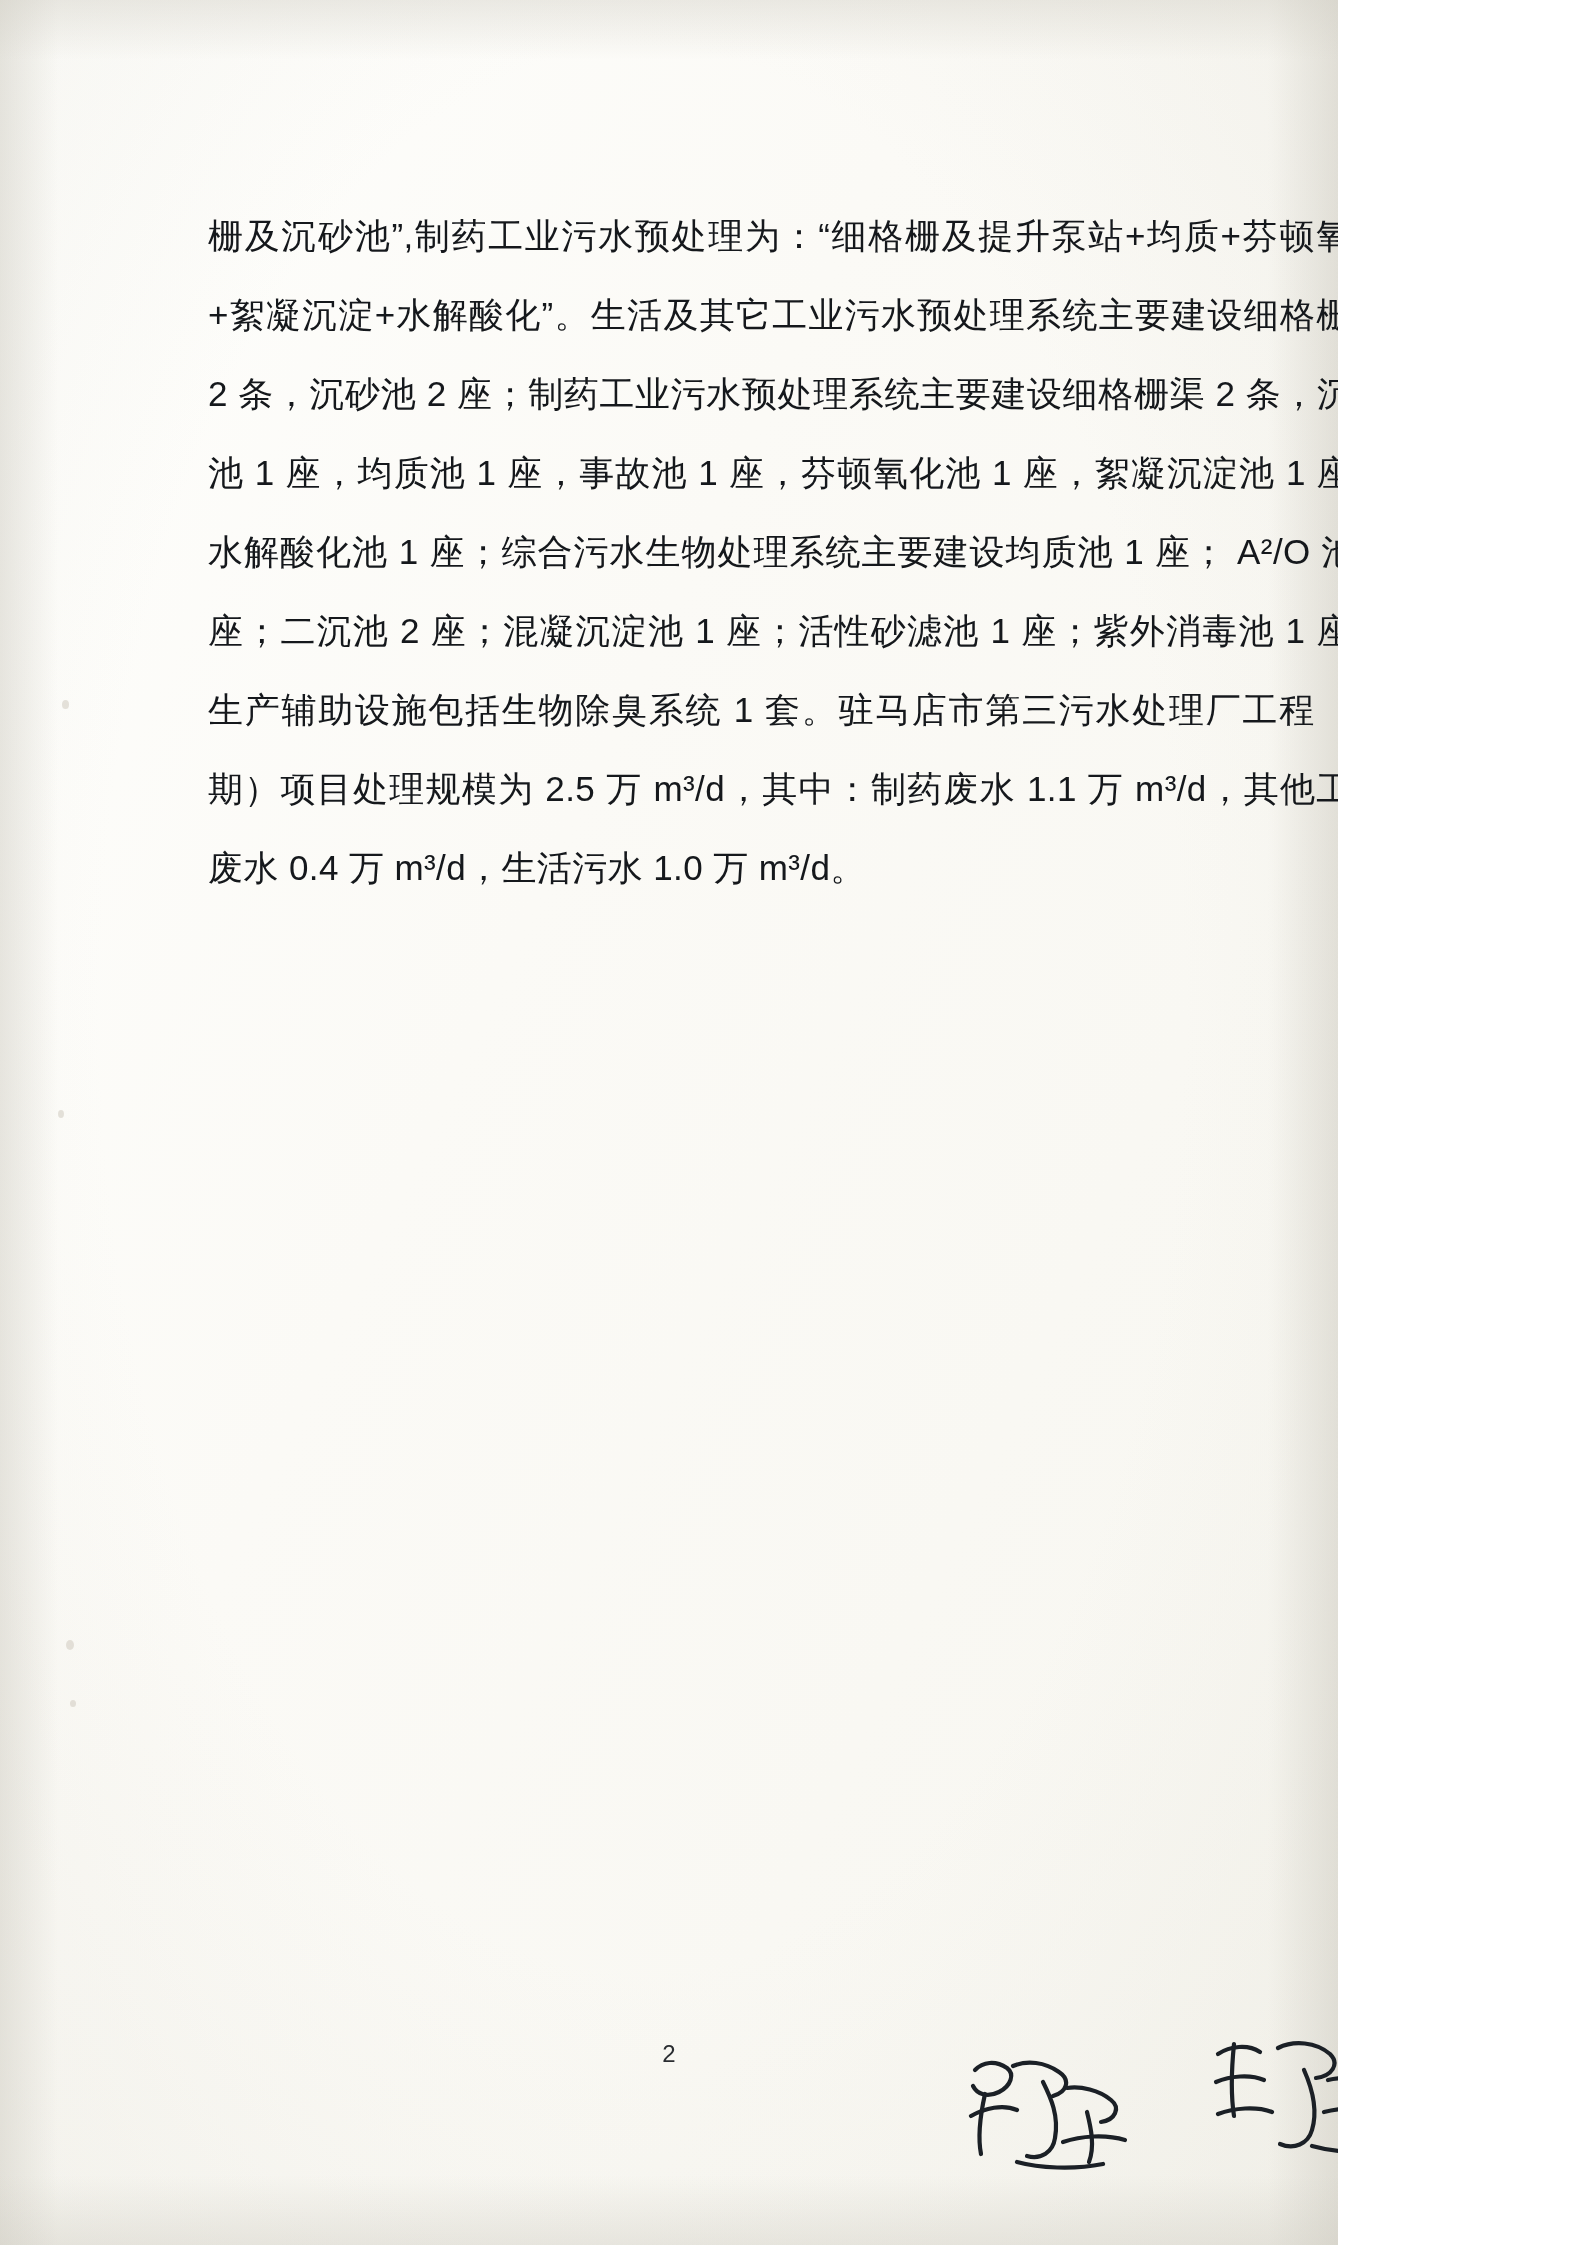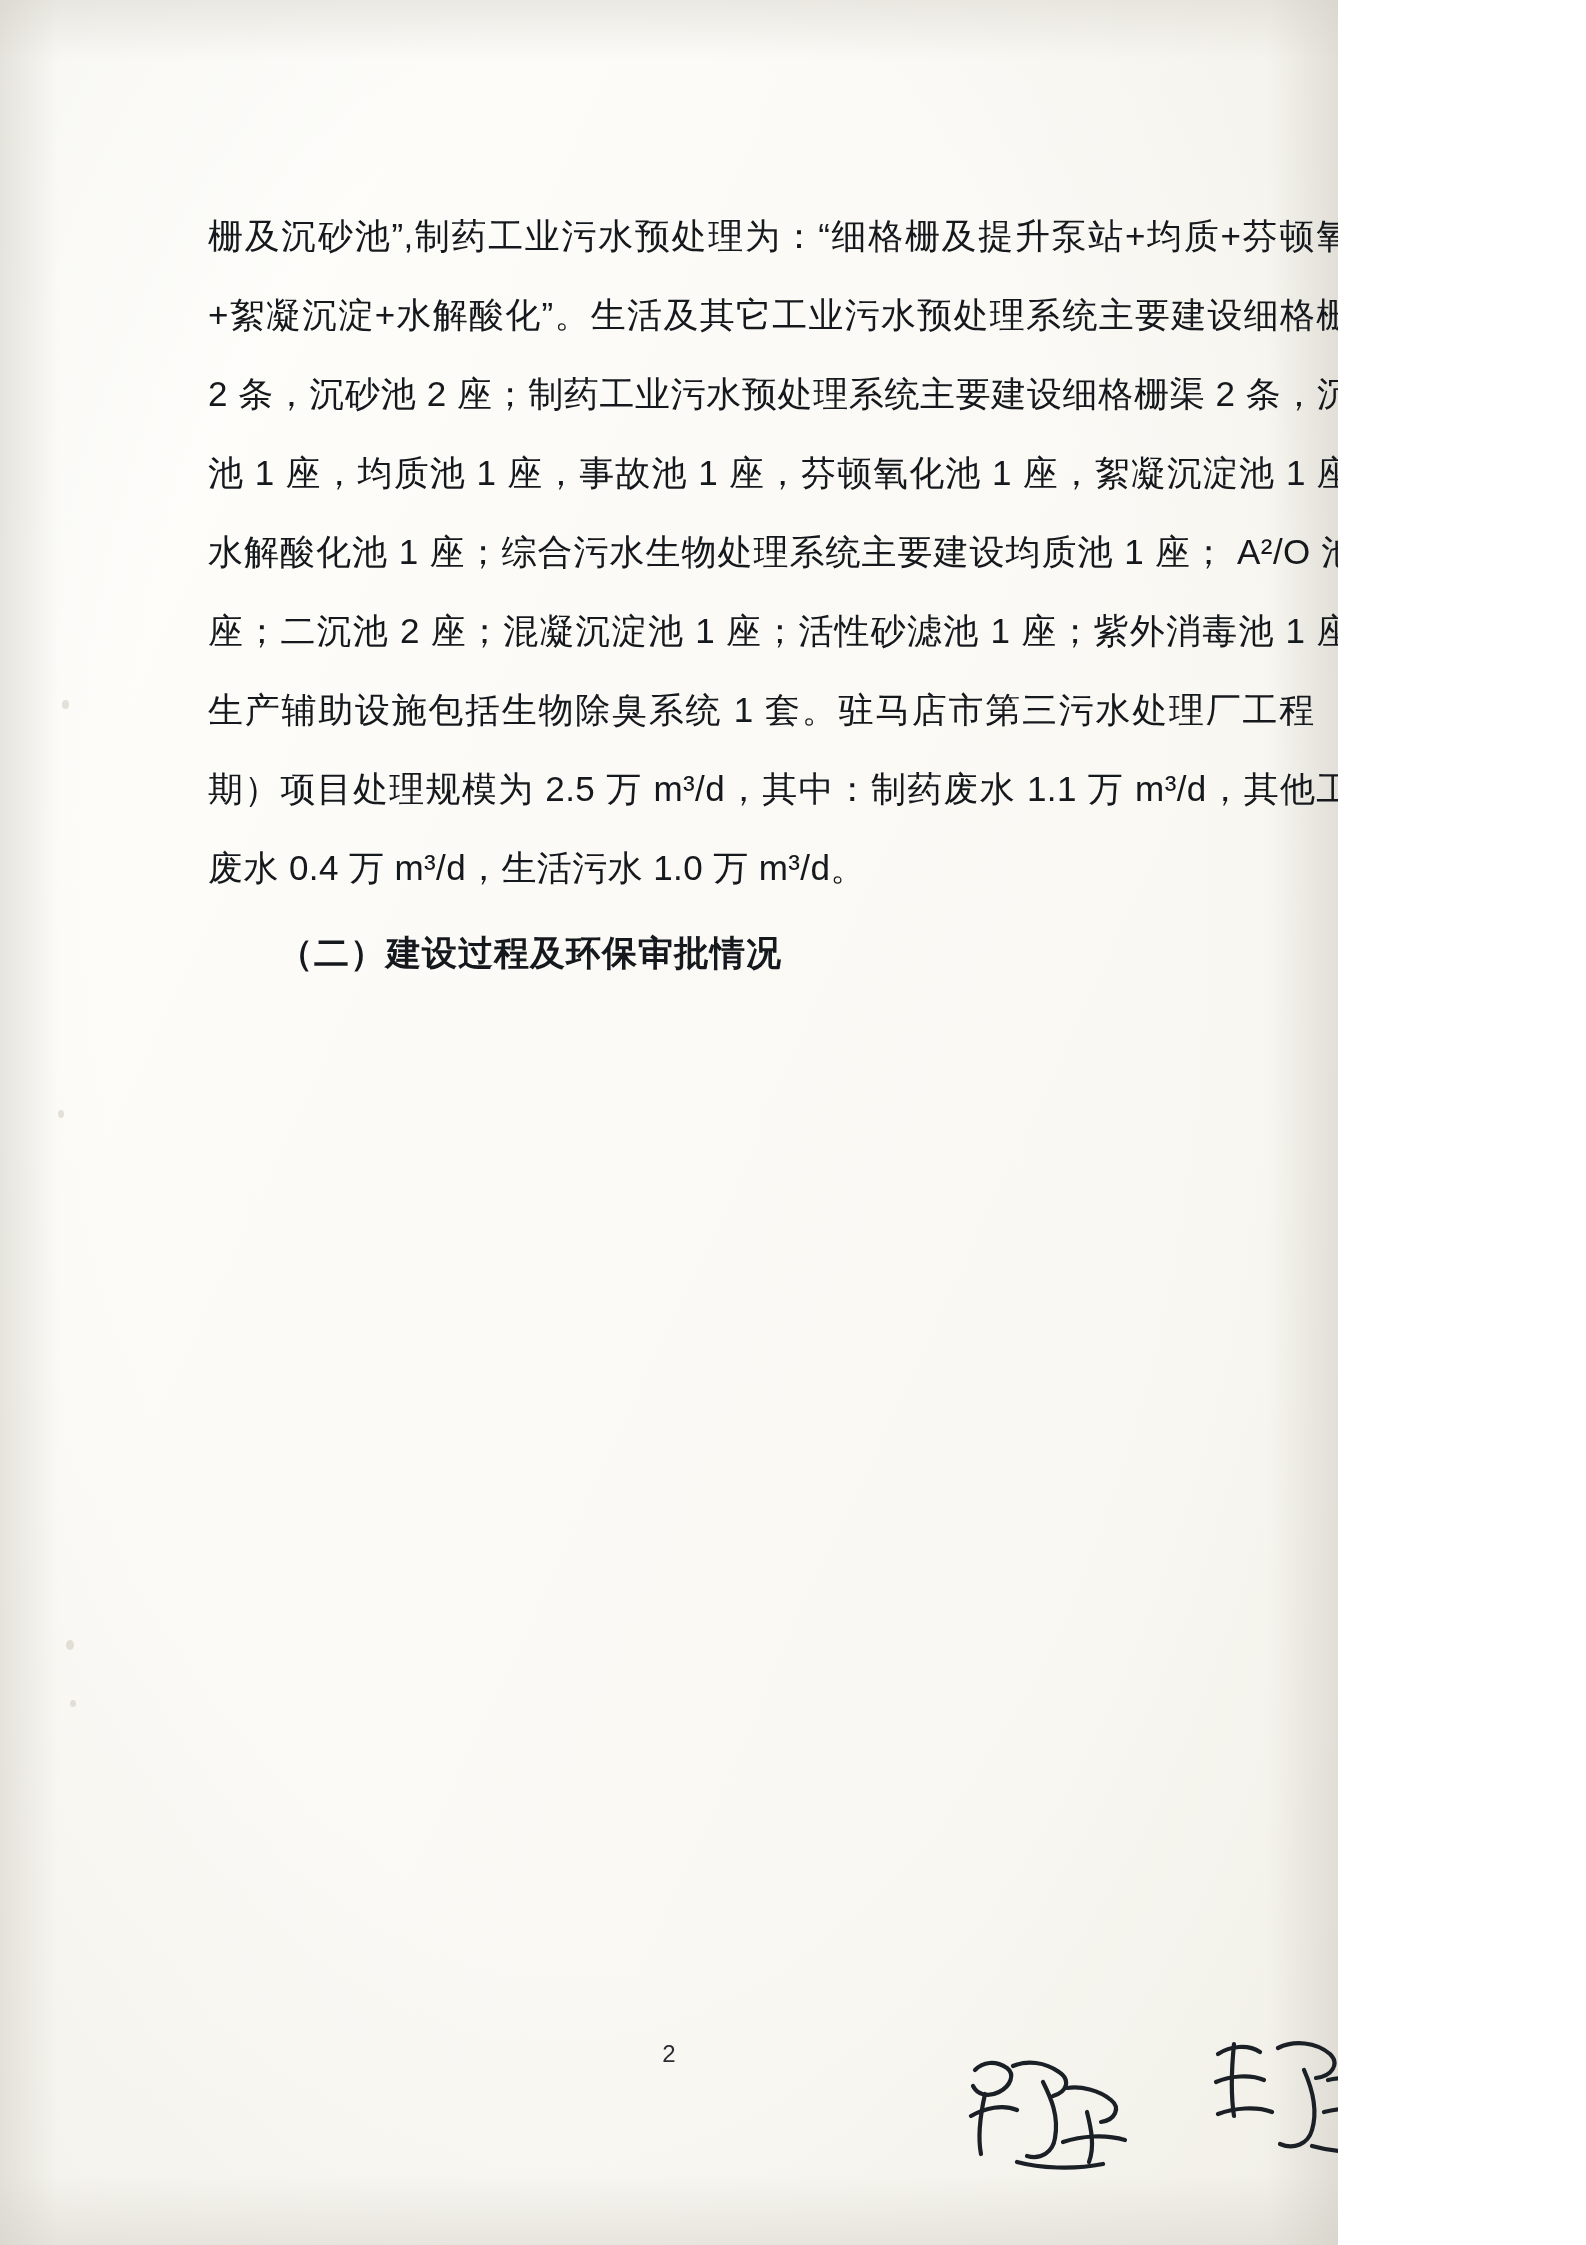--- a/index.html
+++ b/index.html
@@ -123,21 +123,20 @@
   <div class="speck" style="left:66px; top:1640px; width:8px; height:10px;"></div>
   <div class="speck" style="left:70px; top:1700px; width:6px; height:7px;"></div>
   <div class="speck" style="left:1510px; top:420px; width:6px; height:7px;"></div>
 
   <div class="content">
 
     <p class="para first-block">栅及沉砂池”,制药工业污水预处理为：“细格栅及提升泵站+均质+芬顿氧化+絮凝沉淀+水解酸化”。生活及其它工业污水预处理系统主要建设细格栅渠 2 条，沉砂池 2 座；制药工业污水预处理系统主要建设细格栅渠 2 条，沉砂池 1 座，均质池 1 座，事故池 1 座，芬顿氧化池 1 座，絮凝沉淀池 1 座，水解酸化池 1 座；综合污水生物处理系统主要建设均质池 1 座； A²/O 池 1 座；二沉池 2 座；混凝沉淀池 1 座；活性砂滤池 1 座；紫外消毒池 1 座。生产辅助设施包括生物除臭系统 1 套。驻马店市第三污水处理厂工程（二期）项目处理规模为 2.5 万 m³/d，其中：制药废水 1.1 万 m³/d，其他工业废水 0.4 万 m³/d，生活污水 1.0 万 m³/d。</p>
 
     <div class="block-space-sm"></div>
 
-    <p class="para heading">（二）建设过程及环保审批情况</p>
 
 
 
   </div>
 
   <div class="page-number">2</div>
 
   <div class="sig sig-1">
     <svg width="190" height="150" viewBox="0 0 190 150" fill="none" xmlns="http://www.w3.org/2000/svg">
       <g stroke="#1b2026" stroke-width="4.2" stroke-linecap="round" stroke-linejoin="round" fill="none">

